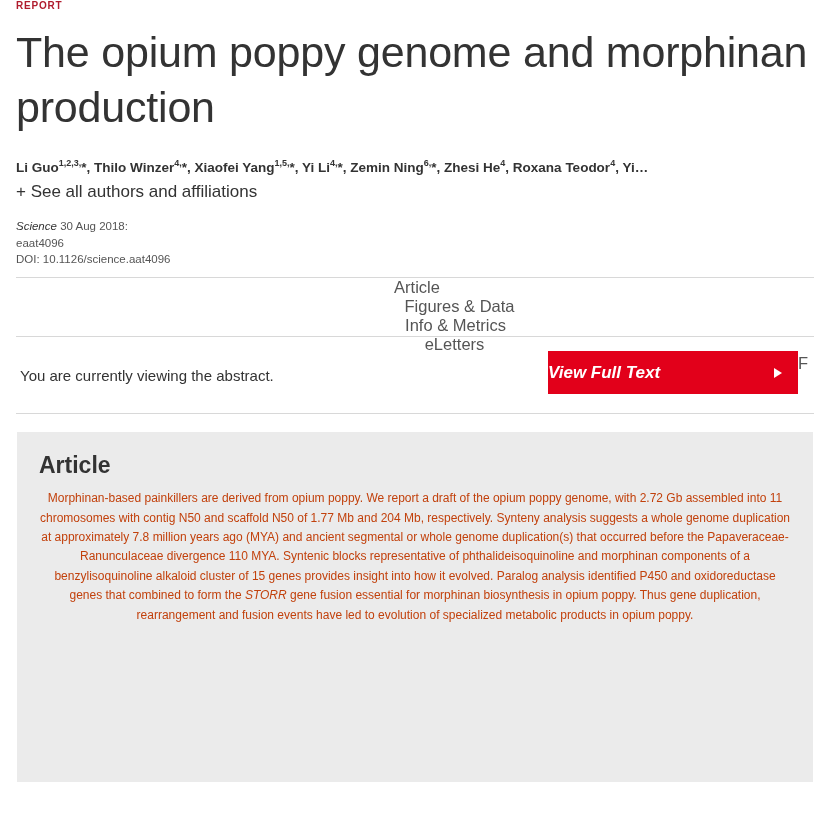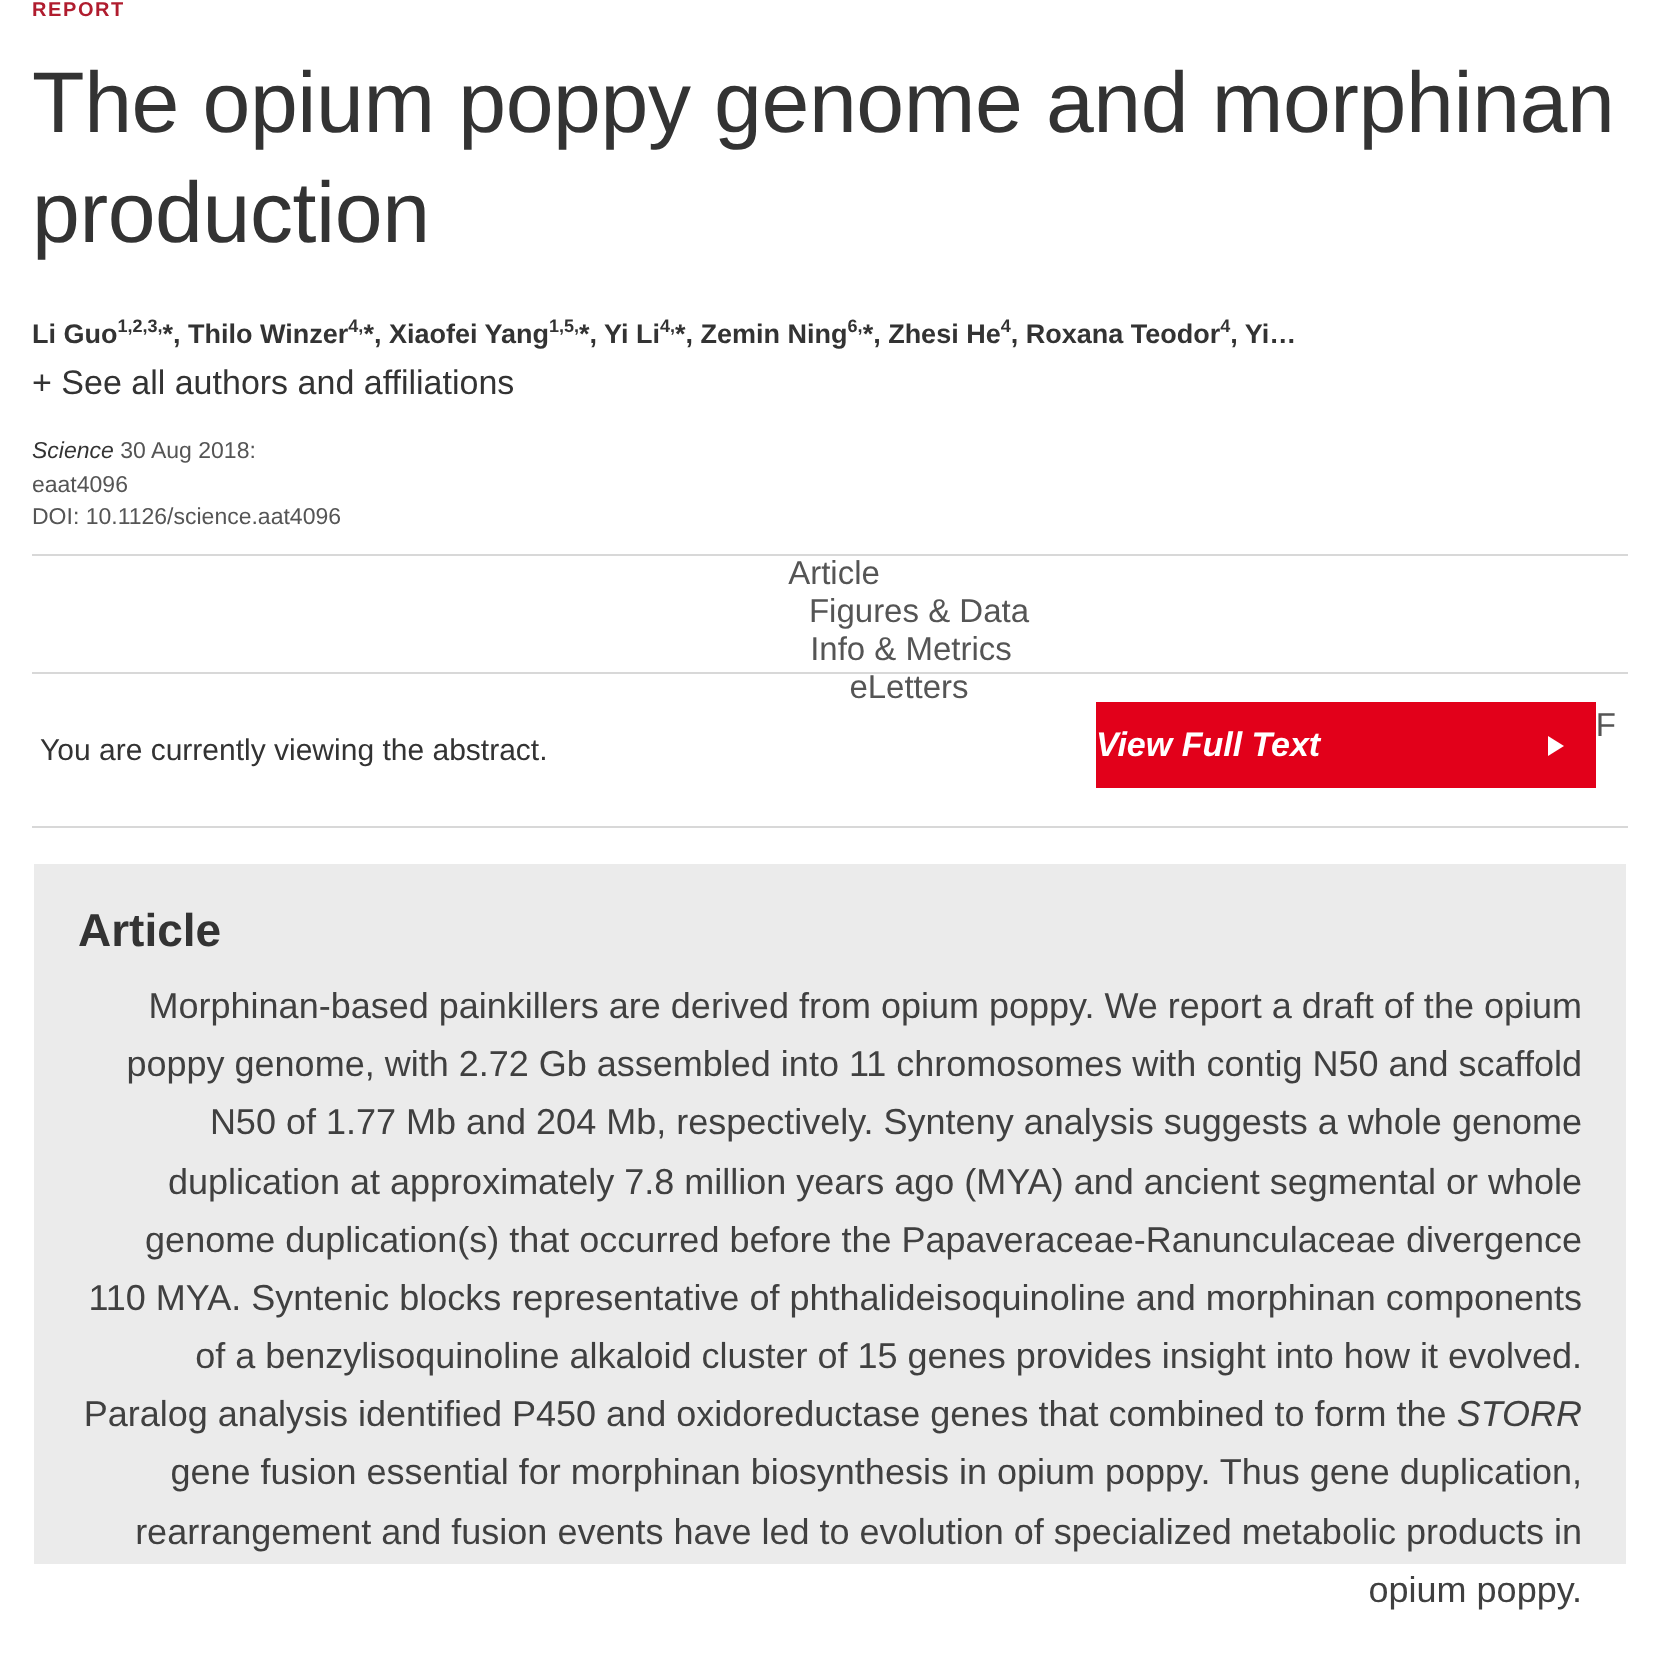--- a/index.html
+++ b/index.html
@@ -149,24 +149,24 @@
     box-sizing: border-box;
     height: 350px;
   }
   .abstract-heading {
     font-size: 23px;
     font-weight: bold;
     color: #333333;
     margin: 0 0 10px 0;
   }
   .abstract-text {
-    font-size: 18px;
+    font-size: 12px;
     line-height: 1.62;
-    color: #404040;
-    text-align: right;
+    color: #c2410c;
+    text-align: center;
     margin: 0;
   }
   .abstract-text i { font-style: italic; }
 </style>
 </head>
 <body>
 
 <div class="page">
 
   <div class="article-type">REPORT</div>

